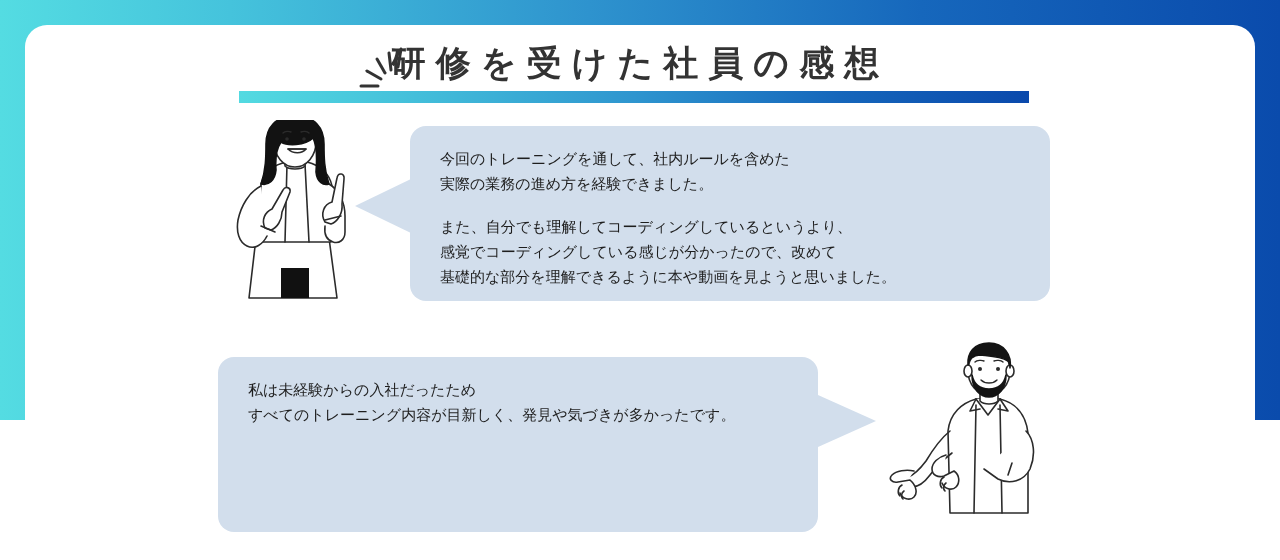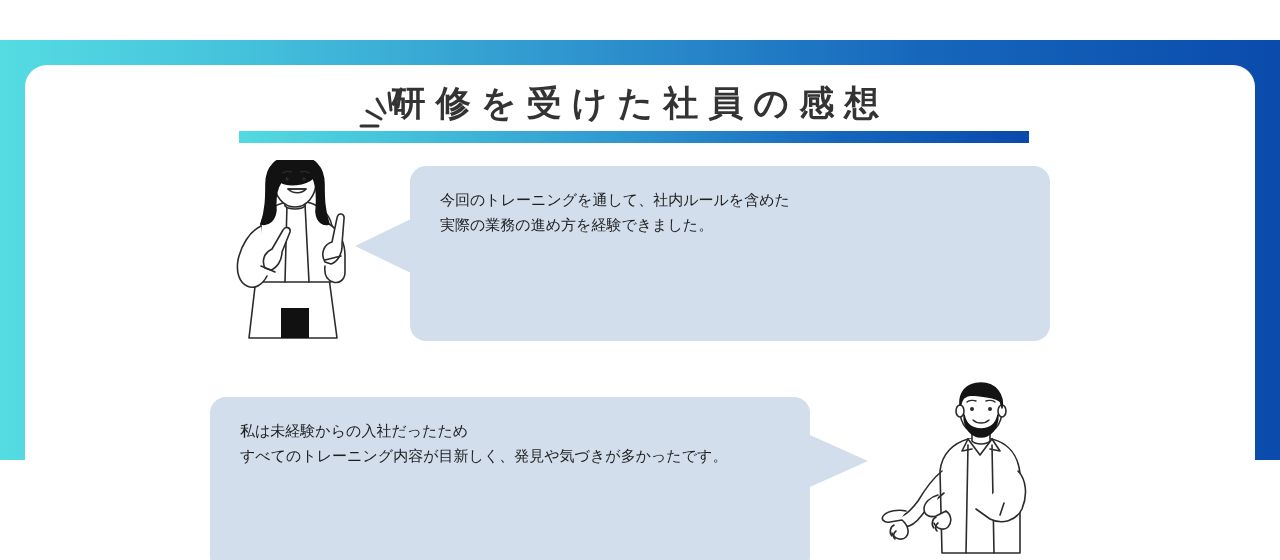--- a/index.html
+++ b/index.html
@@ -13,21 +13,20 @@
     font-family: "Liberation Sans", "DejaVu Sans", sans-serif;
   }
 
   
   #slide {
     position: relative;
     width: 1280px;
     height: 420px;
     background: linear-gradient(90deg, #54DCE2 0%, #45C3DC 18%, #2E93CE 46%, #1667BC 72%, #0A4BAC 100%);
     box-sizing: border-box;
-    margin-top: 40px;
   }
 
   
   #card {
     position: absolute;
     left: 25px;
     top: 25px;
     width: 1230px;
     height: 510px;
     background: #FFFFFF;
@@ -71,21 +70,21 @@
     height: 12px;
     background: linear-gradient(90deg, #53DAE1 0%, #45C2DB 20%, #2E95CF 50%, #1566BB 76%, #0A49AC 100%);
   }
 
   
   .row {
     position: absolute;
     width: 1230px;
   }
   #row-1 { left: 0; top: 95px;  height: 190px; }
-  #row-2 { left: 0; top: 310px; height: 190px; }
+  #row-2 { left: 8px; top: 310px; height: 190px; }
 
   .figure {
     position: absolute;
     top: 0;
   }
   #figure-woman { left: 200px; width: 160px; height: 180px; }
   #figure-man   { left: 855px; width: 160px; height: 180px; }
 
   
   .bubble {
@@ -105,21 +104,21 @@
     left: 185px;
     top: 22px;
     width: 600px;
     height: 175px;
   }
   .bubble-text {
     font-size: 15px;
     line-height: 25px;
     color: #1E1E1E;
     white-space: pre-line;
-    font-family: Liberation Serif, serif;
+    font-family: Liberation Mono, monospace;
   }
   .bubble-para + .bubble-para { margin-top: 18px; }
 
   
   .tail {
     position: absolute;
     width: 0;
     height: 0;
   }
   #tail-1 {
@@ -197,20 +196,23 @@
           <path d="M63 29 C68 34 77 34 81 29 Z" fill="#FFFFFF"></path>
           <path d="M63 29 L81 29" stroke-width="1.4"></path>
         </g>
       </svg>
 
       <div class="tail" id="tail-1"></div>
 
       <div class="bubble" id="bubble-1">
         <div class="bubble-text bubble-para">今回のトレーニングを通して、社内ルールを含めた
 実際の業務の進め方を経験できました。</div>
+        <div class="bubble-text bubble-para">また、自分でも理解してコーディングしているというより、
+感覚でコーディングしている感じが分かったので、改めて
+基礎的な部分を理解できるように本や動画を見ようと思いました。</div>
       </div>
     </div>
 
     <div class="row" id="row-2">
 
       <div class="bubble" id="bubble-2">
         <div class="bubble-text bubble-para">私は未経験からの入社だったため
 すべてのトレーニング内容が目新しく、発見や気づきが多かったです。</div>
       </div>
 

